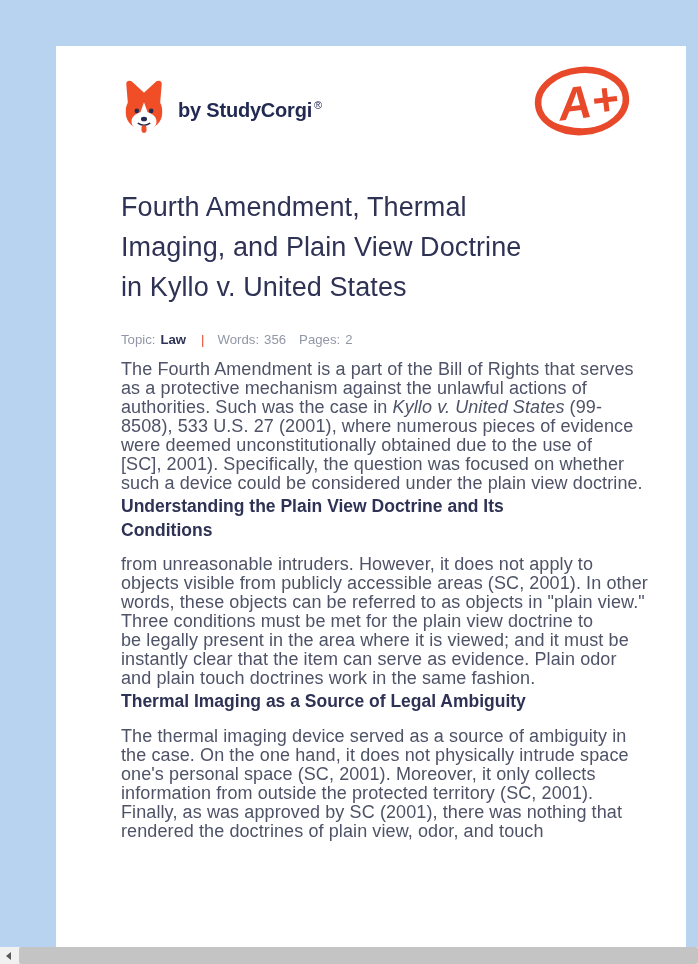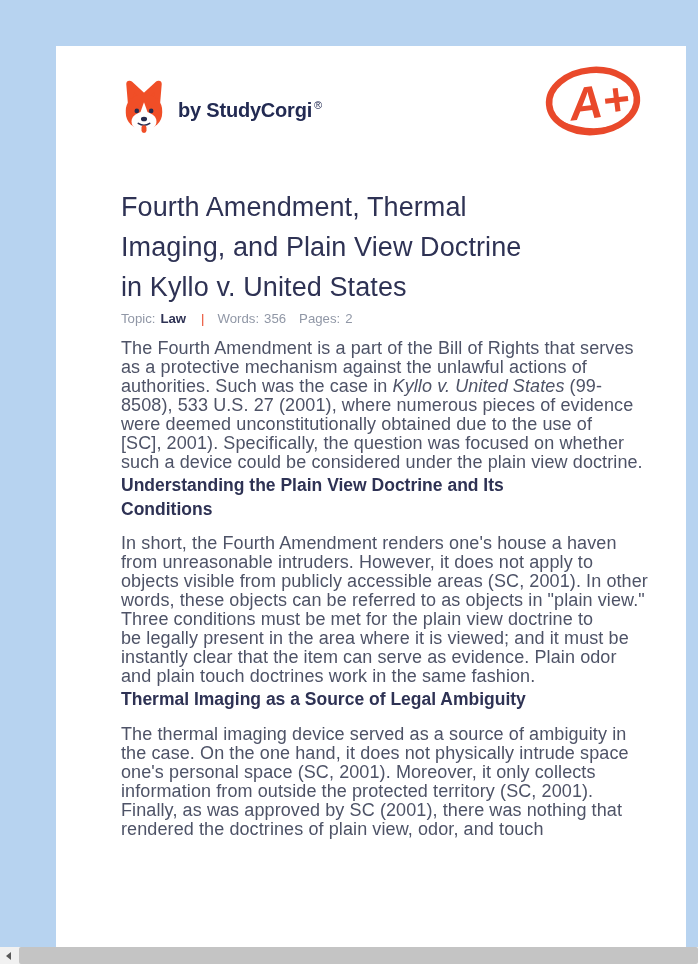--- a/index.html
+++ b/index.html
@@ -10,21 +10,21 @@
     overflow: hidden;
     font-family: "Liberation Sans", sans-serif;
   }
   .page {
     position: absolute;
     left: 56px; top: 46px;
     width: 630px; height: 918px;
     background: #ffffff;
     overflow: hidden;
   }
-  .page-inner { padding: 17px 43px 0 65px; }
+  .page-inner { padding: 17px 54px 0 65px; }
 
   
   .header { display: flex; justify-content: space-between; align-items: flex-start; }
   .brand { display: flex; align-items: center; gap: 11px; margin-top: 16px; }
   .brand-text {
     font-size: 20px; font-weight: 700; color: #222a52;
     letter-spacing: -0.2px; white-space: nowrap;
   }
   .brand-text sup { font-size: 11px; font-weight: 400; margin-left: 2px; }
   .badge svg { display: block; }
@@ -32,21 +32,21 @@
   
   .title {
     margin-top: 46px;
     font-size: 27px; font-weight: 400; color: #2e3254;
     line-height: 40px; letter-spacing: 0.1px;
   }
   .title div { white-space: nowrap; }
 
   
   .meta {
-    margin-top: 4px;
+    margin-top: 25px;
     font-size: 13.2px; color: #9097a6;
     display: flex; align-items: center; white-space: nowrap;
   }
   .meta .topic-value { color: #2e3254; font-weight: 700; margin-left: 5px; }
   .meta .sep { color: #e9492b; margin: 0 13px 0 15px; }
   .meta .val { margin-left: 5px; }
   .meta .pages-group { margin-left: 13px; }
 
   
   .section-heading {
@@ -146,21 +146,20 @@
           <div><span>8508), 533 U.S. 27 (2001), where numerous pieces of evidence</span></div>
           <div><span>were deemed unconstitutionally obtained due to the use of</span></div>
           <div><span>[SC], 2001). Specifically, the question was focused on whether</span></div>
           <div><span>such a device could be considered under the plain view doctrine.</span></div>
         </div>
         <div class="section-heading">
           <div><span>Understanding the Plain View Doctrine and Its</span></div>
           <div><span>Conditions</span></div>
         </div>
         <div class="paragraph">
-          <div><span>In short, the Fourth Amendment renders one's house a haven</span></div>
           <div><span>from unreasonable intruders. However, it does not apply to</span></div>
           <div><span>objects visible from publicly accessible areas (SC, 2001). In other</span></div>
           <div><span>words, these objects can be referred to as objects in "plain view."</span></div>
           <div><span>Three conditions must be met for the plain view doctrine to</span></div>
           <div><span>be legally present in the area where it is viewed; and it must be</span></div>
           <div><span>instantly clear that the item can serve as evidence. Plain odor</span></div>
           <div><span>and plain touch doctrines work in the same fashion.</span></div>
         </div>
         <div class="section-heading">
           <div><span>Thermal Imaging as a Source of Legal Ambiguity</span></div>

